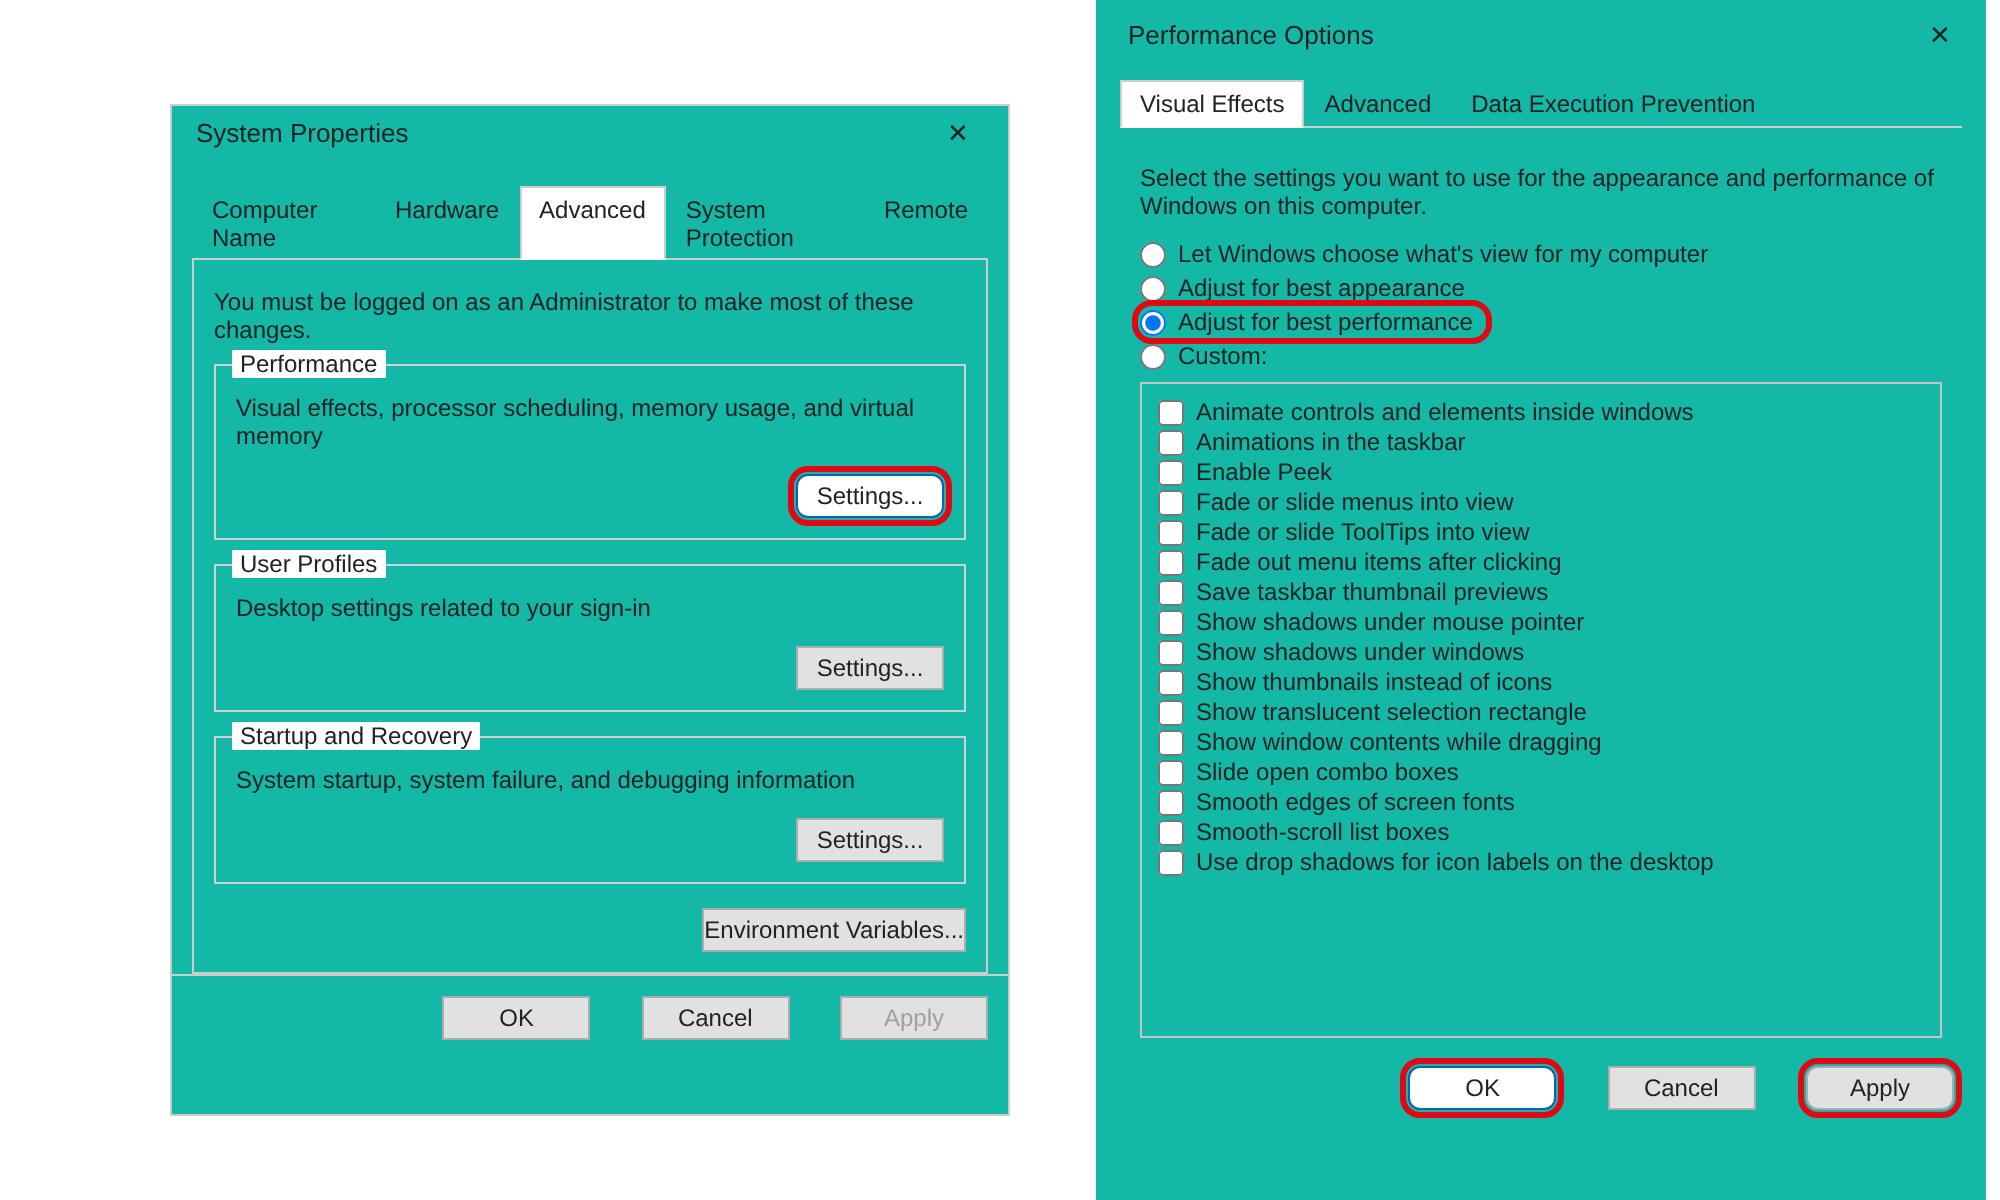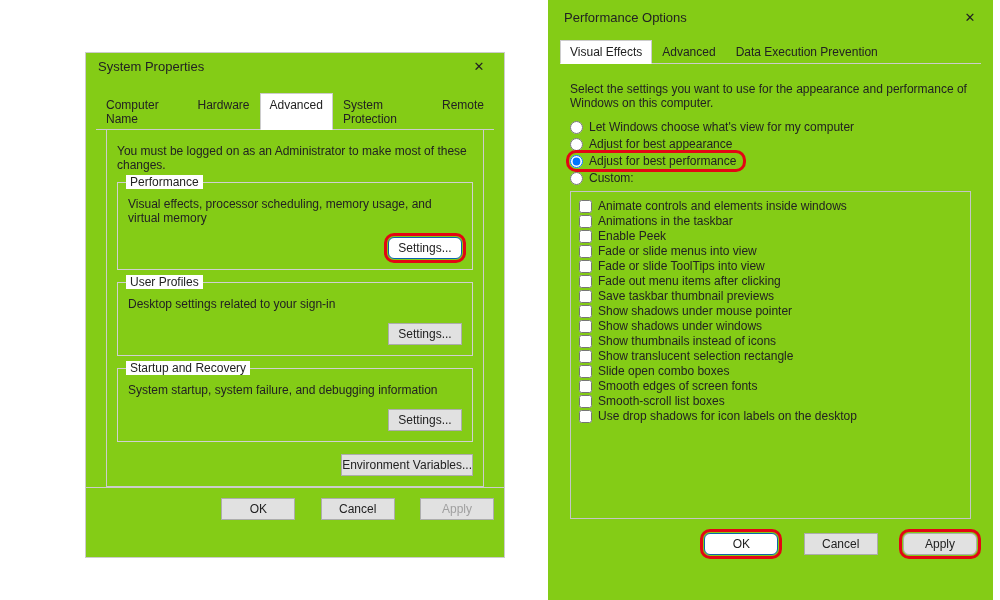--- a/index.html
+++ b/index.html
@@ -1,26 +1,26 @@
 <!DOCTYPE html>
 <html><head>
 <meta charset="utf-8">
 <style>
   *{box-sizing:border-box;margin:0;padding:0;font-family:"Segoe UI",Tahoma,sans-serif;font-size:12px;color:#222}
   body{background:#fff;position:relative;width:1000px;height:600px;overflow:hidden}
-  .dialog{position:absolute;background:#84cc16;border:1px solid #ccc}
+  .dialog{position:absolute;background:#14b8a6;border:1px solid #ccc}
   .dlg-title{display:flex;justify-content:space-between;align-items:center;padding:6px 10px 0 12px}
   .dlg-title span{font-size:13px}
   .close-x{font-size:14px;width:30px;text-align:center;cursor:pointer}
   
   #sysprops{left:85px;top:52px;width:420px;height:506px}
   .tabs{margin:18px 10px 0 10px;border-bottom:1px solid #ccc;display:flex}
   .tab{padding:4px 9px;border:1px solid transparent;border-bottom:none;cursor:pointer;position:relative;top:1px}
   .tab.active{border-color:#ccc;background:#fff;border-bottom:1px solid #fff}
-  .tabbody{border:1px solid #ccc;border-top:none;margin:0 20px;padding:10px 10px 0 10px}
+  .tabbody{border:1px solid #ccc;border-top:none;margin:0 10px;padding:10px 10px 0 10px}
   .note{margin:4px 0 10px 0}
   .group{border:1px solid #d0d0d0;padding:10px;margin-bottom:12px;position:relative}
   .group .legend{position:absolute;top:-8px;left:8px;background:#fff;padding:0 4px}
   .group .desc{margin:4px 0 12px 0}
   .btnrow-right{text-align:right}
   button.win{padding:3px 0;border:1px solid #adadad;background:#e1e1e1;cursor:pointer;min-width:74px}
   button.win:disabled{color:#a0a0a0}
   .footer-btns{border-top:1px solid #ccc;padding:10px;text-align:right}
   .footer-btns button{margin-left:22px}
   .hl-red{outline:3px solid #e30613;border-radius:6px;outline-offset:1px}
@@ -164,20 +164,24 @@
         <label class="chk-row">
           <input type="checkbox" style="">
           <span>Show thumbnails instead of icons</span>
         </label>
         <label class="chk-row">
           <input type="checkbox" style="">
           <span>Show translucent selection rectangle</span>
         </label>
         <label class="chk-row">
           <input type="checkbox" style="">
+          <span>Show window contents while dragging</span>
+        </label>
+        <label class="chk-row">
+          <input type="checkbox" style="">
           <span>Slide open combo boxes</span>
         </label>
         <label class="chk-row">
           <input type="checkbox" style="">
           <span>Smooth edges of screen fonts</span>
         </label>
         <label class="chk-row">
           <input type="checkbox" style="">
           <span>Smooth-scroll list boxes</span>
         </label>

